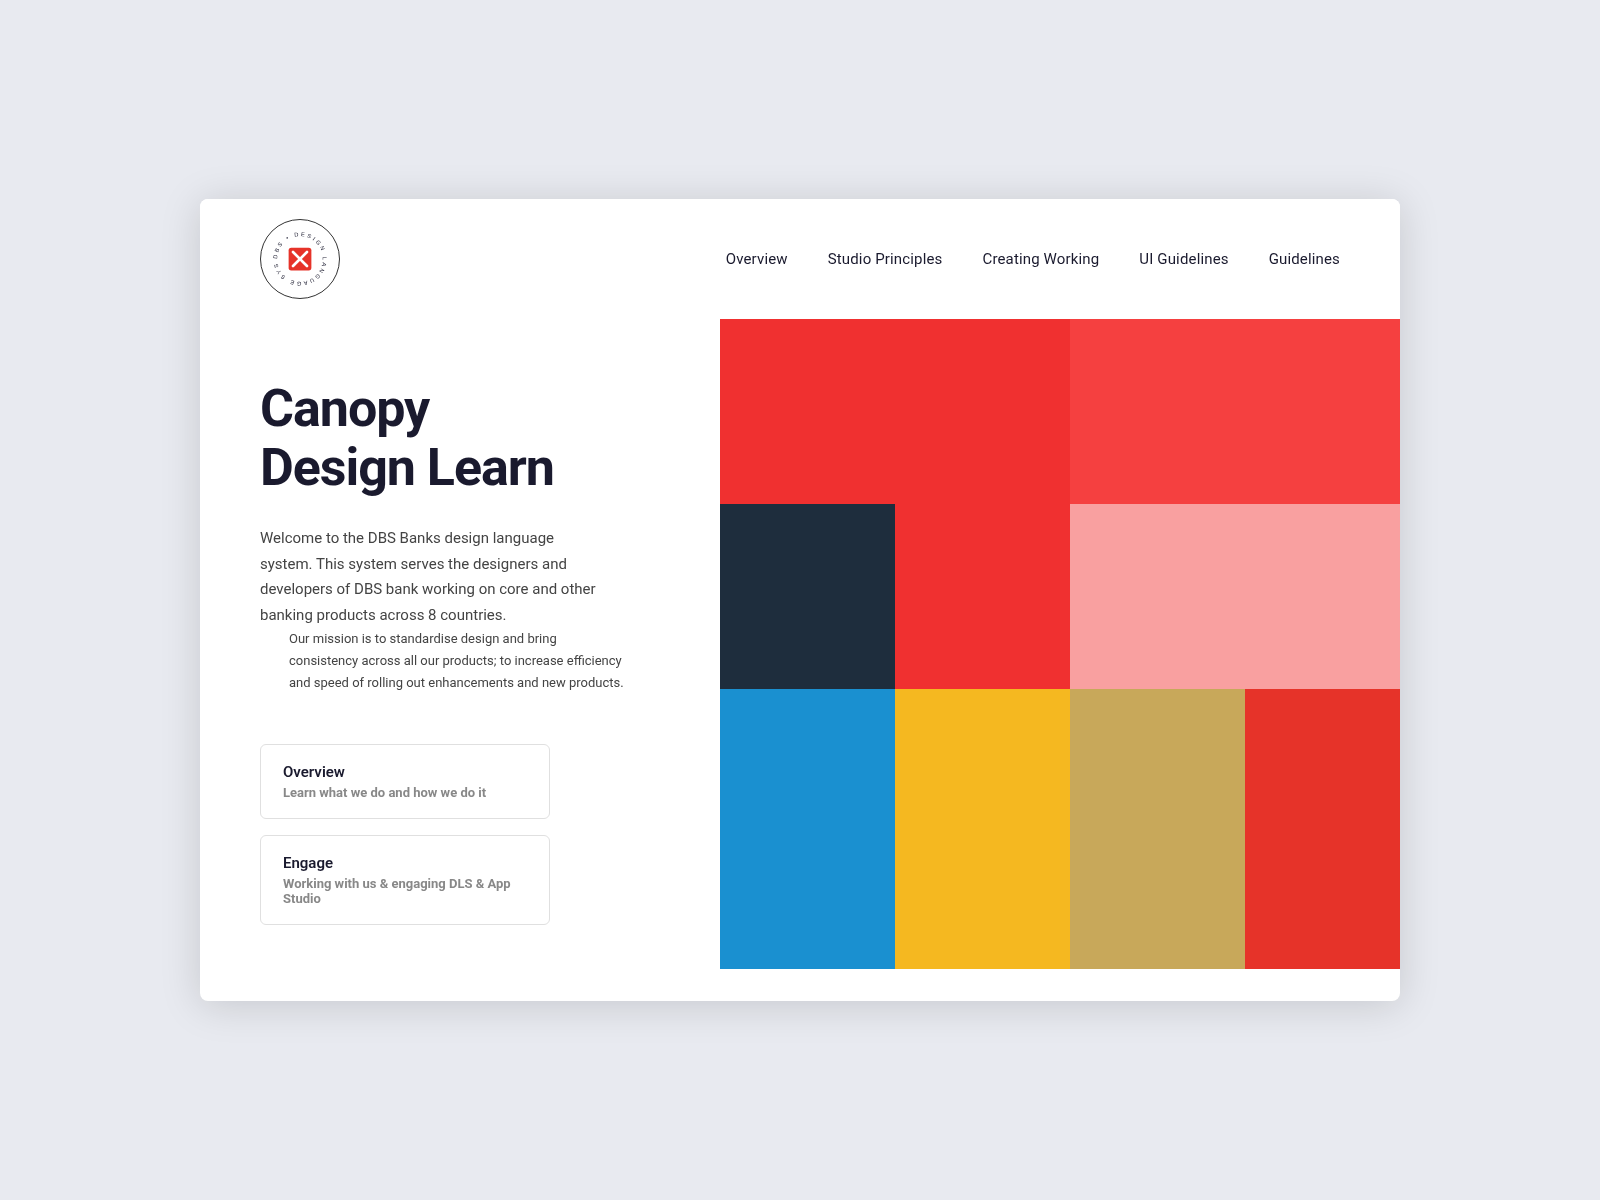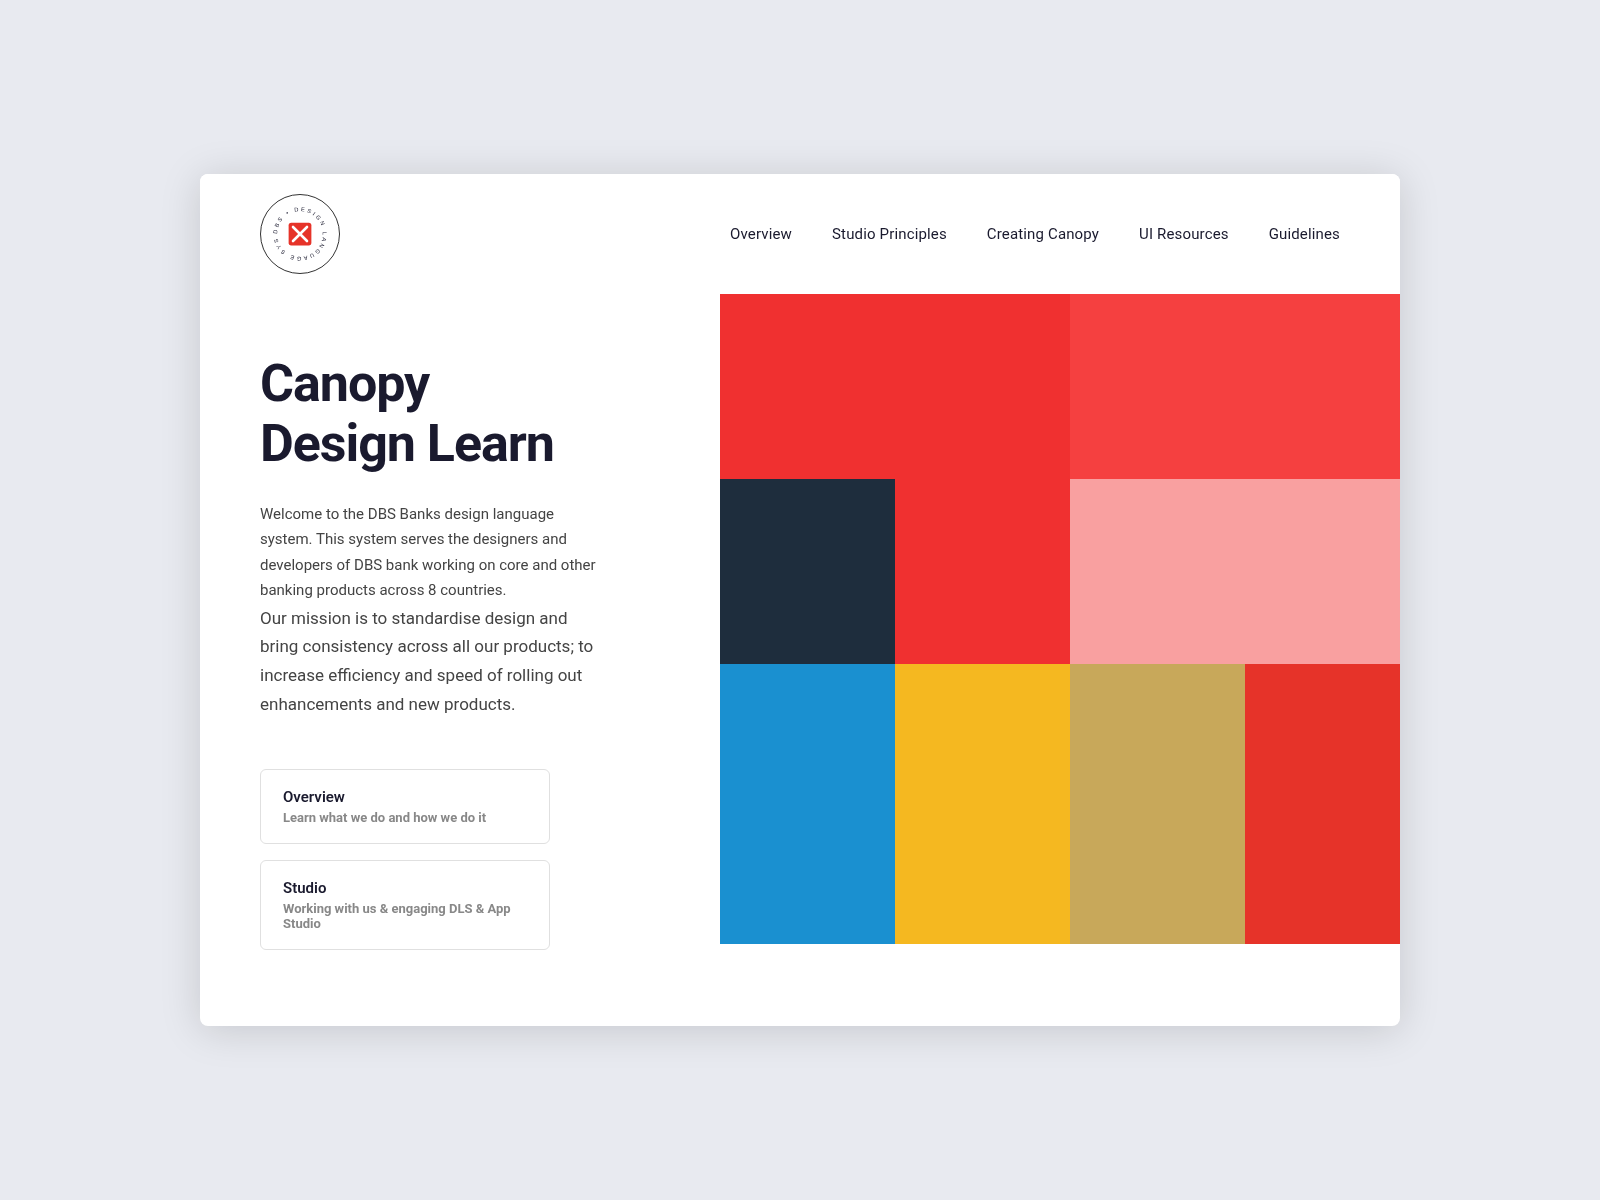--- a/index.html
+++ b/index.html
@@ -97,25 +97,26 @@
     }
 
     .hero-description {
       font-size: 15px;
       color: #444;
       line-height: 1.7;
       max-width: 340px;
     }
 
     .hero-description-2 {
-      font-size: 17px;
+      font-size: 13px;
       color: #444;
       line-height: 1.7;
       margin-bottom: 50px;
       max-width: 340px;
+      margin-left: 29px;
     }
 
     
     .card {
       border: 1.5px solid #e0e0e0;
       border-radius: 6px;
       padding: 18px 22px;
       margin-bottom: 16px;
       width: 290px;
       cursor: pointer;
@@ -229,22 +230,22 @@
           <rect x="27" y="27" width="26" height="26" rx="3" fill="#e63329"></rect>
           <line x1="32" y1="32" x2="48" y2="48" stroke="white" stroke-width="3" stroke-linecap="round"></line>
           <line x1="48" y1="32" x2="32" y2="48" stroke="white" stroke-width="3" stroke-linecap="round"></line>
         </svg>
       </div>
     </div>
 
     <nav class="nav">
       <a class="nav-item">Overview</a>
       <a class="nav-item">Studio Principles</a>
-      <a class="nav-item">Creating Canopy</a>
-      <a class="nav-item">UI Resources</a>
+      <a class="nav-item">Creating Working</a>
+      <a class="nav-item">UI Guidelines</a>
       <a class="nav-item">Guidelines</a>
     </nav>
 
   </header>
 
   <main class="main">
 
     <section class="content-left">
 
       <h1 class="hero-title">
@@ -254,21 +255,21 @@
 
       <p class="hero-description">Welcome to the DBS Banks design language system. This system serves the designers and developers of DBS bank working on core and other banking products across 8 countries.</p>
       <p class="hero-description-2">Our mission is to standardise design and bring consistency across all our products; to increase efficiency and speed of rolling out enhancements and new products.</p>
 
       <div class="card">
         <div class="card-title">Overview</div>
         <div class="card-subtitle">Learn what we do and how we do it</div>
       </div>
 
       <div class="card">
-        <div class="card-title">Studio</div>
+        <div class="card-title">Engage</div>
         <div class="card-subtitle">Working with us &amp; engaging DLS &amp; App Studio</div>
       </div>
 
     </section>
 
     <div class="color-grid">
       <div class="color-block block-red-dark"></div>
       <div class="color-block block-red-medium"></div>
       <div class="color-block block-navy"></div>
       <div class="color-block block-red-mid"></div>

